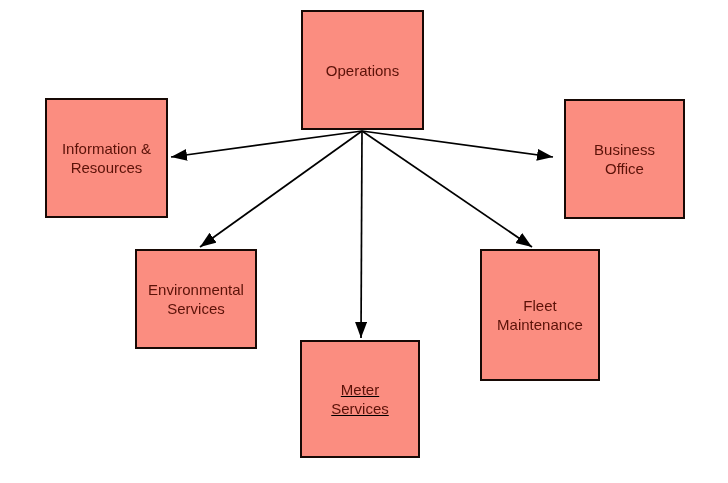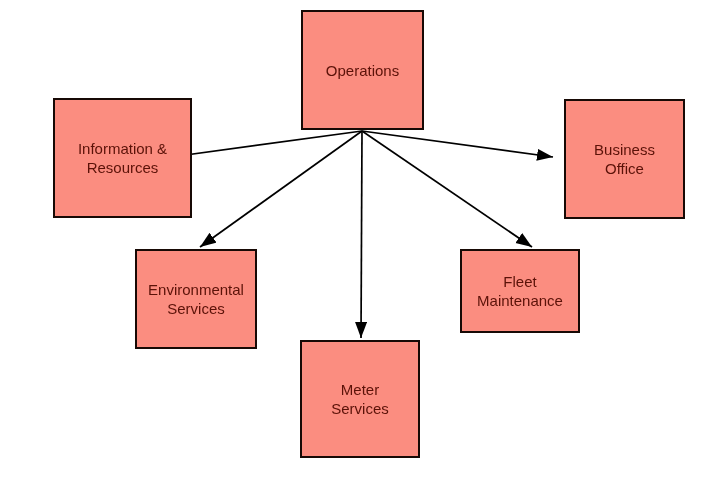--- a/index.html
+++ b/index.html
@@ -60,34 +60,34 @@
         <line x1="362" y1="131" x2="200" y2="247" marker-end="url(#arrowhead)"></line>
         <line x1="362" y1="131" x2="361" y2="338" marker-end="url(#arrowhead)"></line>
         <line x1="362" y1="131" x2="532" y2="247" marker-end="url(#arrowhead)"></line>
         <line x1="362" y1="131" x2="553" y2="157" marker-end="url(#arrowhead)"></line>
       </g>
   </svg>
   <div id="nodes-layer">
       <div class="node" style="left: 301px; top: 10px; width: 123px; height: 120px;">
         <div class="node-label">Operations</div>
       </div>
-      <div class="node" style="left: 45px; top: 98px; width: 139px; height: 120px; margin-left: 8px;">
+      <div class="node" style="left: 45px; top: 98px; width: 123px; height: 120px;">
         <div class="node-label">Information &amp;
 Resources</div>
       </div>
       <div class="node" style="left: 556px; top: 99px; width: 121px; height: 120px; margin-left: 8px;">
         <div class="node-label">Business
 Office</div>
       </div>
       <div class="node" style="left: 135px; top: 249px; width: 122px; height: 100px;">
         <div class="node-label">Environmental
 Services</div>
       </div>
-      <div class="node" style="left: 460px; top: 249px; width: 120px; height: 84px;">
+      <div class="node" style="left: 480px; top: 249px; width: 120px; height: 132px;">
         <div class="node-label">Fleet
 Maintenance</div>
       </div>
-      <div class="node" style="left: 300px; top: 340px; width: 120px; height: 118px;">
+      <div class="node" style="left: 300px; top: 340px; width: 120px; height: 118px; text-decoration: underline;">
         <div class="node-label">Meter
 Services</div>
       </div>
     </div>
 </div>
 
 </body></html>

